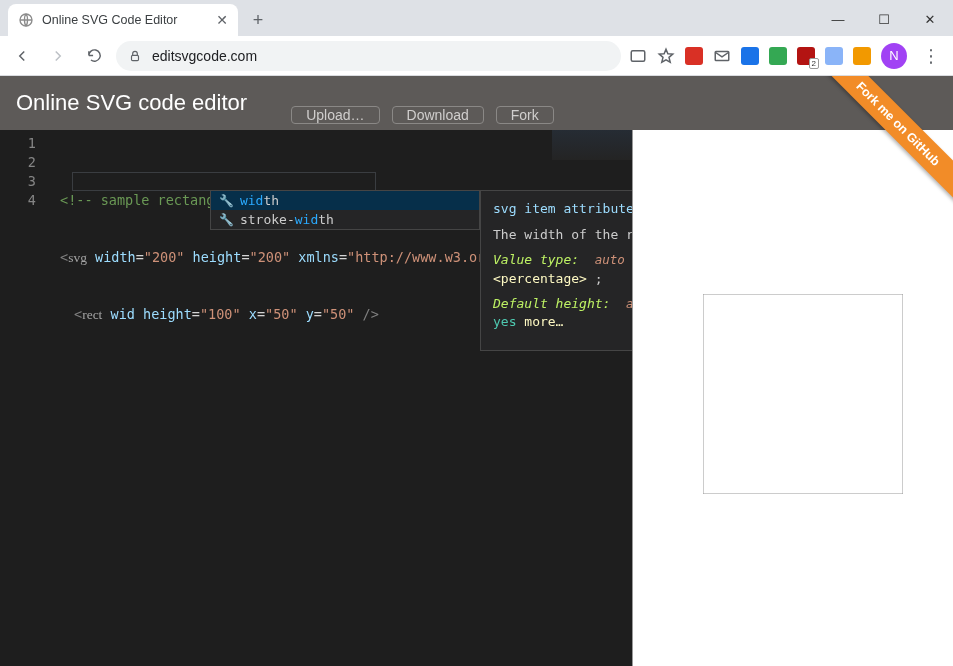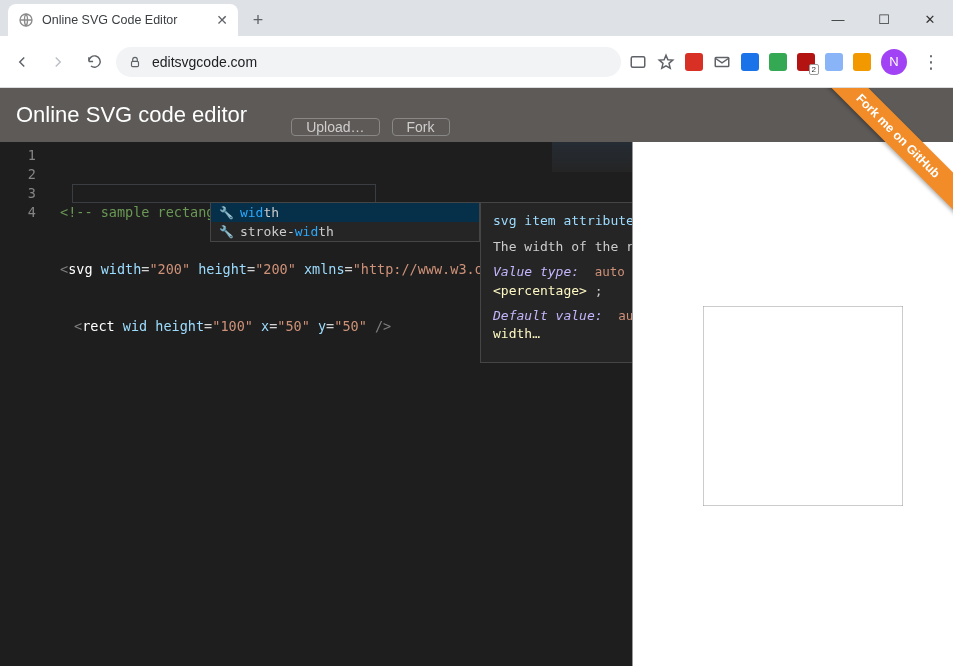--- a/index.html
+++ b/index.html
@@ -30,21 +30,21 @@
     width: 28px; height: 28px; display:flex; align-items:center; justify-content:center;
     color:#5f6368; font-size:18px; margin-left:6px; margin-bottom:2px;
   }
   .window-ctrls { margin-left:auto; display:flex; }
   .window-ctrls div {
     width:46px; height:34px; display:flex; align-items:center; justify-content:center;
     color:#333; font-family: "Segoe UI Symbol", sans-serif;
   }
 
   .toolbar {
-    height: 52px; background:#fff; display:flex; align-items:center;
+    height: 40px; background:#fff; display:flex; align-items:center;
     padding: 0 8px; gap:8px; border-bottom:1px solid #dadce0;
   }
   .nav-btn { width:28px; height:28px; display:flex; align-items:center; justify-content:center; color:#5f6368; }
   .nav-btn.disabled { color:#bdc1c6; }
   .omnibox {
     flex:1; height:30px; background:#f1f3f4; border-radius:15px;
     display:flex; align-items:center; padding:0 12px; gap:10px;
     color:#202124; font-size:14px;
   }
   .ext-icons { display:flex; gap:10px; align-items:center; }
@@ -91,21 +91,21 @@
   }
   .code {
     position:absolute; left:60px; top:4px; right:80px;
     line-height:19px; white-space:pre; color:#d4d4d4;
   }
   .code .line3-hl {
     position:absolute; left:12px; top:38px; height:19px; width:304px;
     border:1px solid #3a3d41; box-sizing:border-box;
   }
   .c-comment { color:#6a9955; }
-  .c-tag     { color:#ffffff; }
+  .c-tag     { color:#a3a3a3;font-family:Liberation Serif, serif; }
   .c-attr    { color:#9cdcfe; }
   .c-str     { color:#ce9178; }
   .c-punct   { color:#808080; }
   .c-plain   { color:#d4d4d4; }
 
   
   .ac-list {
     position:absolute; left:210px; top:60px;
     background:#252526; border:1px solid #454545;
     font-family: Consolas, monospace; font-size:13px;
@@ -119,22 +119,22 @@
   .ac-ico { color:#c5c5c5; font-size:12px; }
   .ac-item .hl { color:#2aaaff; }
 
   .ac-doc {
     position:absolute; left:480px; top:60px; width:328px;
     background:#252526; border:1px solid #454545;
     color:#cccccc; font-size:13px; padding:10px 12px 12px;
   }
   .ac-doc-header { color:#9cdcfe; margin-bottom:10px; }
   .ac-doc-close { position:absolute; top:6px; right:8px; color:#aaa; font-size:14px; }
-  .ac-doc .i { font-style:italic; color:#c4b5fd; }
-  .ac-doc .enum { color:#ce9178; font-family:Consolas,monospace; font-size:12.5px; }
+  .ac-doc .i { font-style:italic; color:#bef264; }
+  .ac-doc .enum { color:#ce9178; font-family:Consolas,monospace; font-size:12.5px;font-style:italic; }
   .ac-doc .link { color:#fef9c3; }
   .ac-doc .yes { color:#4ec9b0; }
   .ac-doc p { margin:6px 0; line-height:1.45; }
 
   
   .preview-pane {
     flex:1; background:#fff; border-left:1px solid #999;
     position:relative;
   }
   .svg-preview {
@@ -226,20 +226,21 @@
     <div class="nav-btn" style="font-size:18px;color:#5f6368">⋮</div>
   </div>
 </div>
 
 <div class="app">
 
   <div class="app-header">
     <div class="app-title">Online SVG code editor</div>
     <div class="hdr-spacer"></div>
     <button class="hdr-btn">Upload…</button>
+    <button class="hdr-btn">Download</button>
     <button class="hdr-btn">Fork</button>
   </div>
 
   <div class="main">
 
     <div class="editor-pane">
       <div class="minimap"></div>
 
       <div class="gutter">
         <div>1</div>
@@ -268,25 +269,25 @@
 
       <div class="ac-doc">
         <span class="ac-doc-close">✕</span>
         <div class="ac-doc-header">svg item attribute</div>
         <p>The width of the rect.</p>
         <p>
           <span class="i"><span>Value type</span>:</span>&nbsp;
           <span class="enum">auto</span> |<span class="link">&lt;length&gt;</span>|<span class="link">&lt;percentage&gt;</span> ;
         </p>
         <p>
-          <span class="i"><span>Default value</span>:</span>&nbsp;
+          <span class="i"><span>Default height</span>:</span>&nbsp;
           <span class="enum">auto</span> ;
           <span class="i"><span>Animatable</span>:</span>
           <span class="yes">yes</span>
-          <span class="link">width…</span>
+          <span class="link">more…</span>
         </p>
       </div>
 
     </div>
 
     <div class="preview-pane">
       <svg class="svg-preview" width="200" height="200">
         <rect class="placeholder" x="0" y="0" width="200" height="200"></rect>
       </svg>
     </div>

